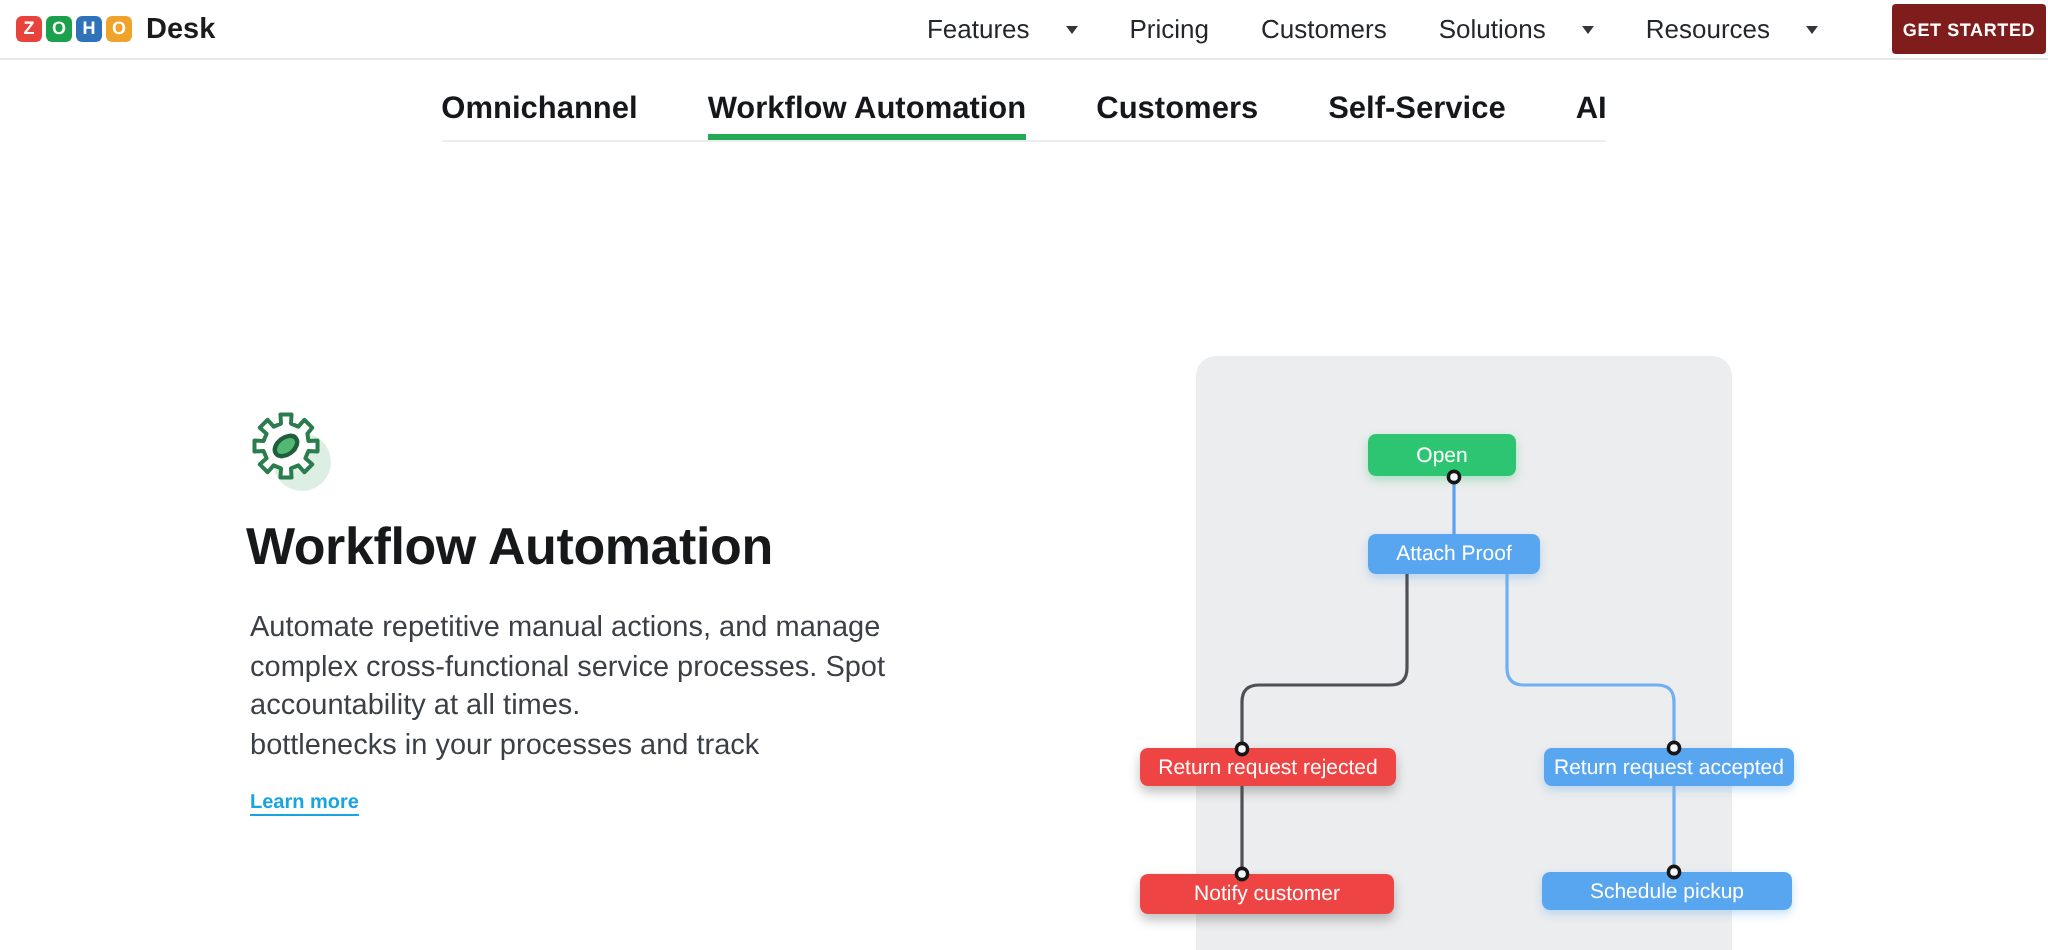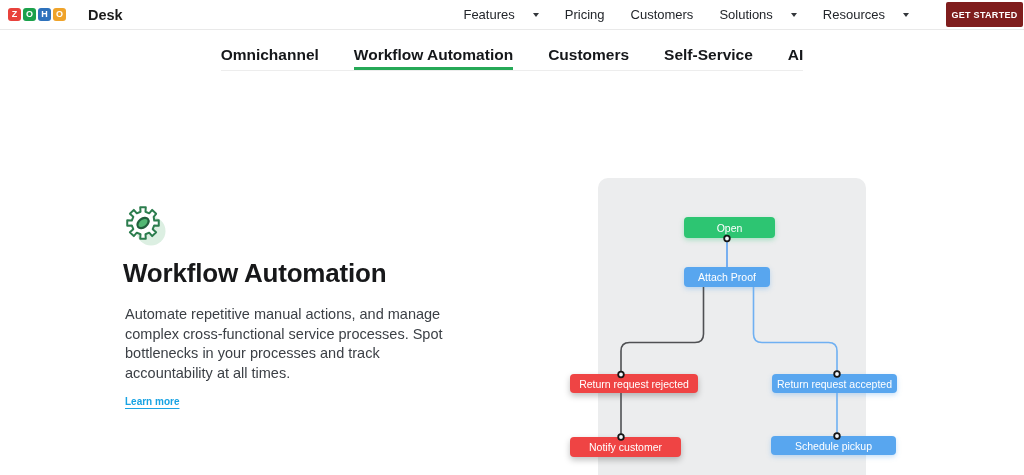--- a/index.html
+++ b/index.html
@@ -7,21 +7,21 @@
               font-family:"Liberation Sans", sans-serif; }
 
   
   .topbar { position:relative; height:30px; display:flex; align-items:center;
             padding:0 0 0 8px; border-bottom:1px solid #e9e9e9; background:#fff; }
   .logo { display:flex; align-items:center; cursor:pointer; }
   .logo-tiles { display:flex; gap:2px; }
   .logo-tile { width:13px; height:13px; border-radius:3px; color:#fff;
                font-size:9px; font-weight:bold; display:flex; align-items:center;
                justify-content:center; line-height:1; }
-  .logo-product { font-size:14.5px; font-weight:bold; color:#1b1b1b; margin-left:22px; }
+  .logo-product { font-size:14.5px; font-weight:bold; color:#1b1b1b; margin-left:7px; }
   .topnav { margin-left:auto; display:flex; align-items:center; gap:26px; }
   .topnav-item { font-size:13px; color:#23262b; display:flex; align-items:center;
                  gap:18px; cursor:pointer; white-space:nowrap; }
   .caret { width:0; height:0; border-left:3.5px solid transparent;
            border-right:3.5px solid transparent; border-top:4px solid #33363b; margin-top:1px; }
   .cta-btn { margin-left:11px; margin-right:1px; width:77px; height:25px;
              background:#7f1d1d; color:#fff; border:none; border-radius:2px;
              font-size:9px; font-weight:bold; letter-spacing:.3px;
              font-family:"Liberation Sans", sans-serif; cursor:pointer; }
 
@@ -53,25 +53,25 @@
   .flow-panel { position:absolute; left:38px; top:0; width:268px; height:330px;
                 background:#ecedee; border-radius:10px; }
   .flow-svg { position:absolute; left:0; top:0; z-index:3; pointer-events:none; }
   .flow-node { position:absolute; z-index:2; border-radius:4px; color:#fff;
                font-size:10.5px; display:flex; align-items:center; justify-content:center;
                white-space:nowrap; }
   .node-green { background:#2dc572; box-shadow:0 2px 5px rgba(45,197,114,.35); }
   .node-blue  { background:#58a6ef; box-shadow:0 2px 5px rgba(88,166,239,.35); }
   .node-black { background:#ef4444; box-shadow:0 3px 6px rgba(0,0,0,.25); }
 
-  .n-open     { left:124px; top:39px;  width:91px;  height:21px; }
+  .n-open     { left:124px; top:39px;  width:74px;  height:21px; }
   .n-attach   { left:124px; top:89px;  width:86px;  height:20px; }
   .n-rejected { left:10px;  top:196px; width:128px; height:19px; }
   .n-accepted { left:212px; top:196px; width:125px; height:19px; }
-  .n-notify   { left:10px;  top:259px; width:111px; height:20px;text-align:right; }
+  .n-notify   { left:10px;  top:259px; width:127px; height:20px;text-align:right; }
   .n-schedule { left:211px; top:258px; width:125px; height:19px; }
 </style>
 </head>
 <body>
 
 <header class="topbar">
   <div class="logo">
     <div class="logo-tiles">
       <span class="logo-tile" style="background:#e8423c">Z</span>
       <span class="logo-tile" style="background:#1ba14b">O</span>
@@ -127,22 +127,22 @@
                L33.70,14.82 L34.22,18.51 Z" fill="#ffffff" stroke="#2c7d4e" stroke-width="2" stroke-linejoin="round"></path>
       <ellipse cx="23" cy="21" rx="6.3" ry="4.2" transform="rotate(-38 23 21)" fill="#52b873" stroke="#215f3c" stroke-width="2.2"></ellipse>
     </svg>
   </div>
 
   <h1 class="headline">Workflow Automation</h1>
 
   <div class="desc">
     <div>Automate repetitive manual actions, and manage</div>
     <div>complex cross-functional service processes. Spot</div>
+    <div>accountability at all times.</div>
     <div>bottlenecks in your processes and track</div>
-    <div>accountability at all times.</div>
   </div>
 
   <a class="learn-more">Learn more</a>
 
   <div class="flowchart">
     <div class="flow-panel"></div>
 
     <div class="flow-node node-green n-open">Open</div>
     <div class="flow-node node-blue n-attach">Attach Proof</div>
     <div class="flow-node node-black n-rejected">Return request rejected</div>

